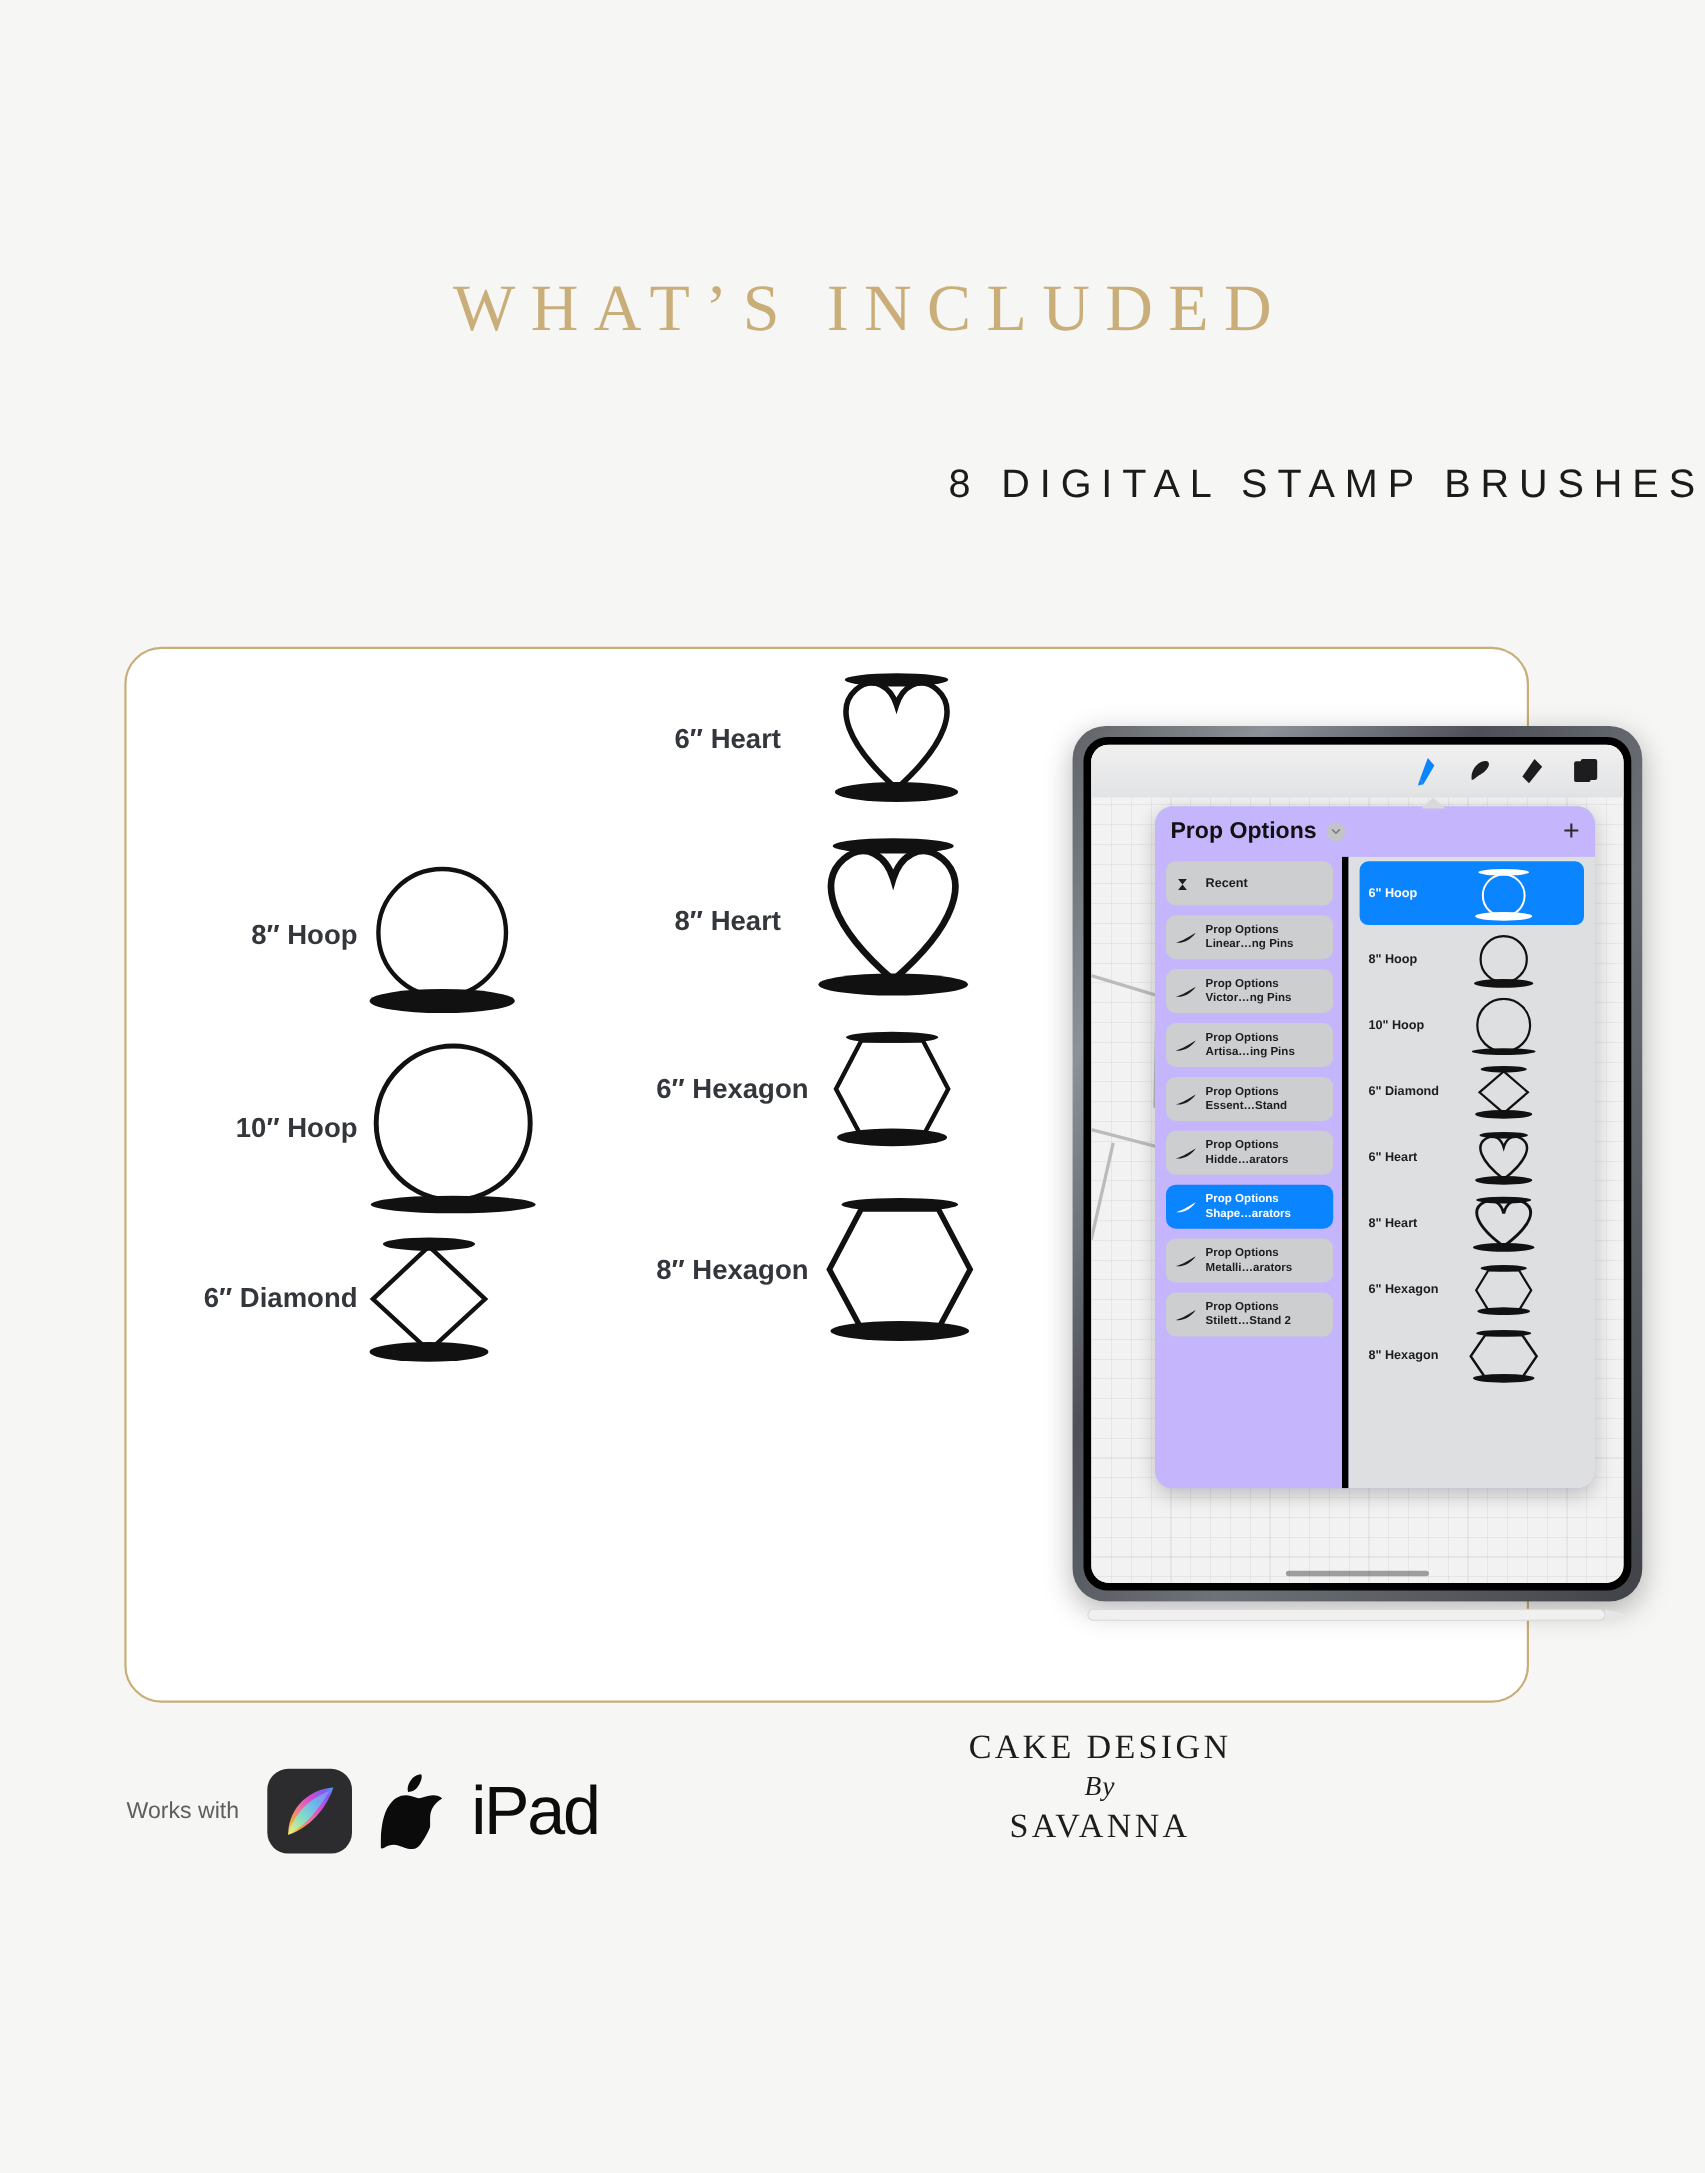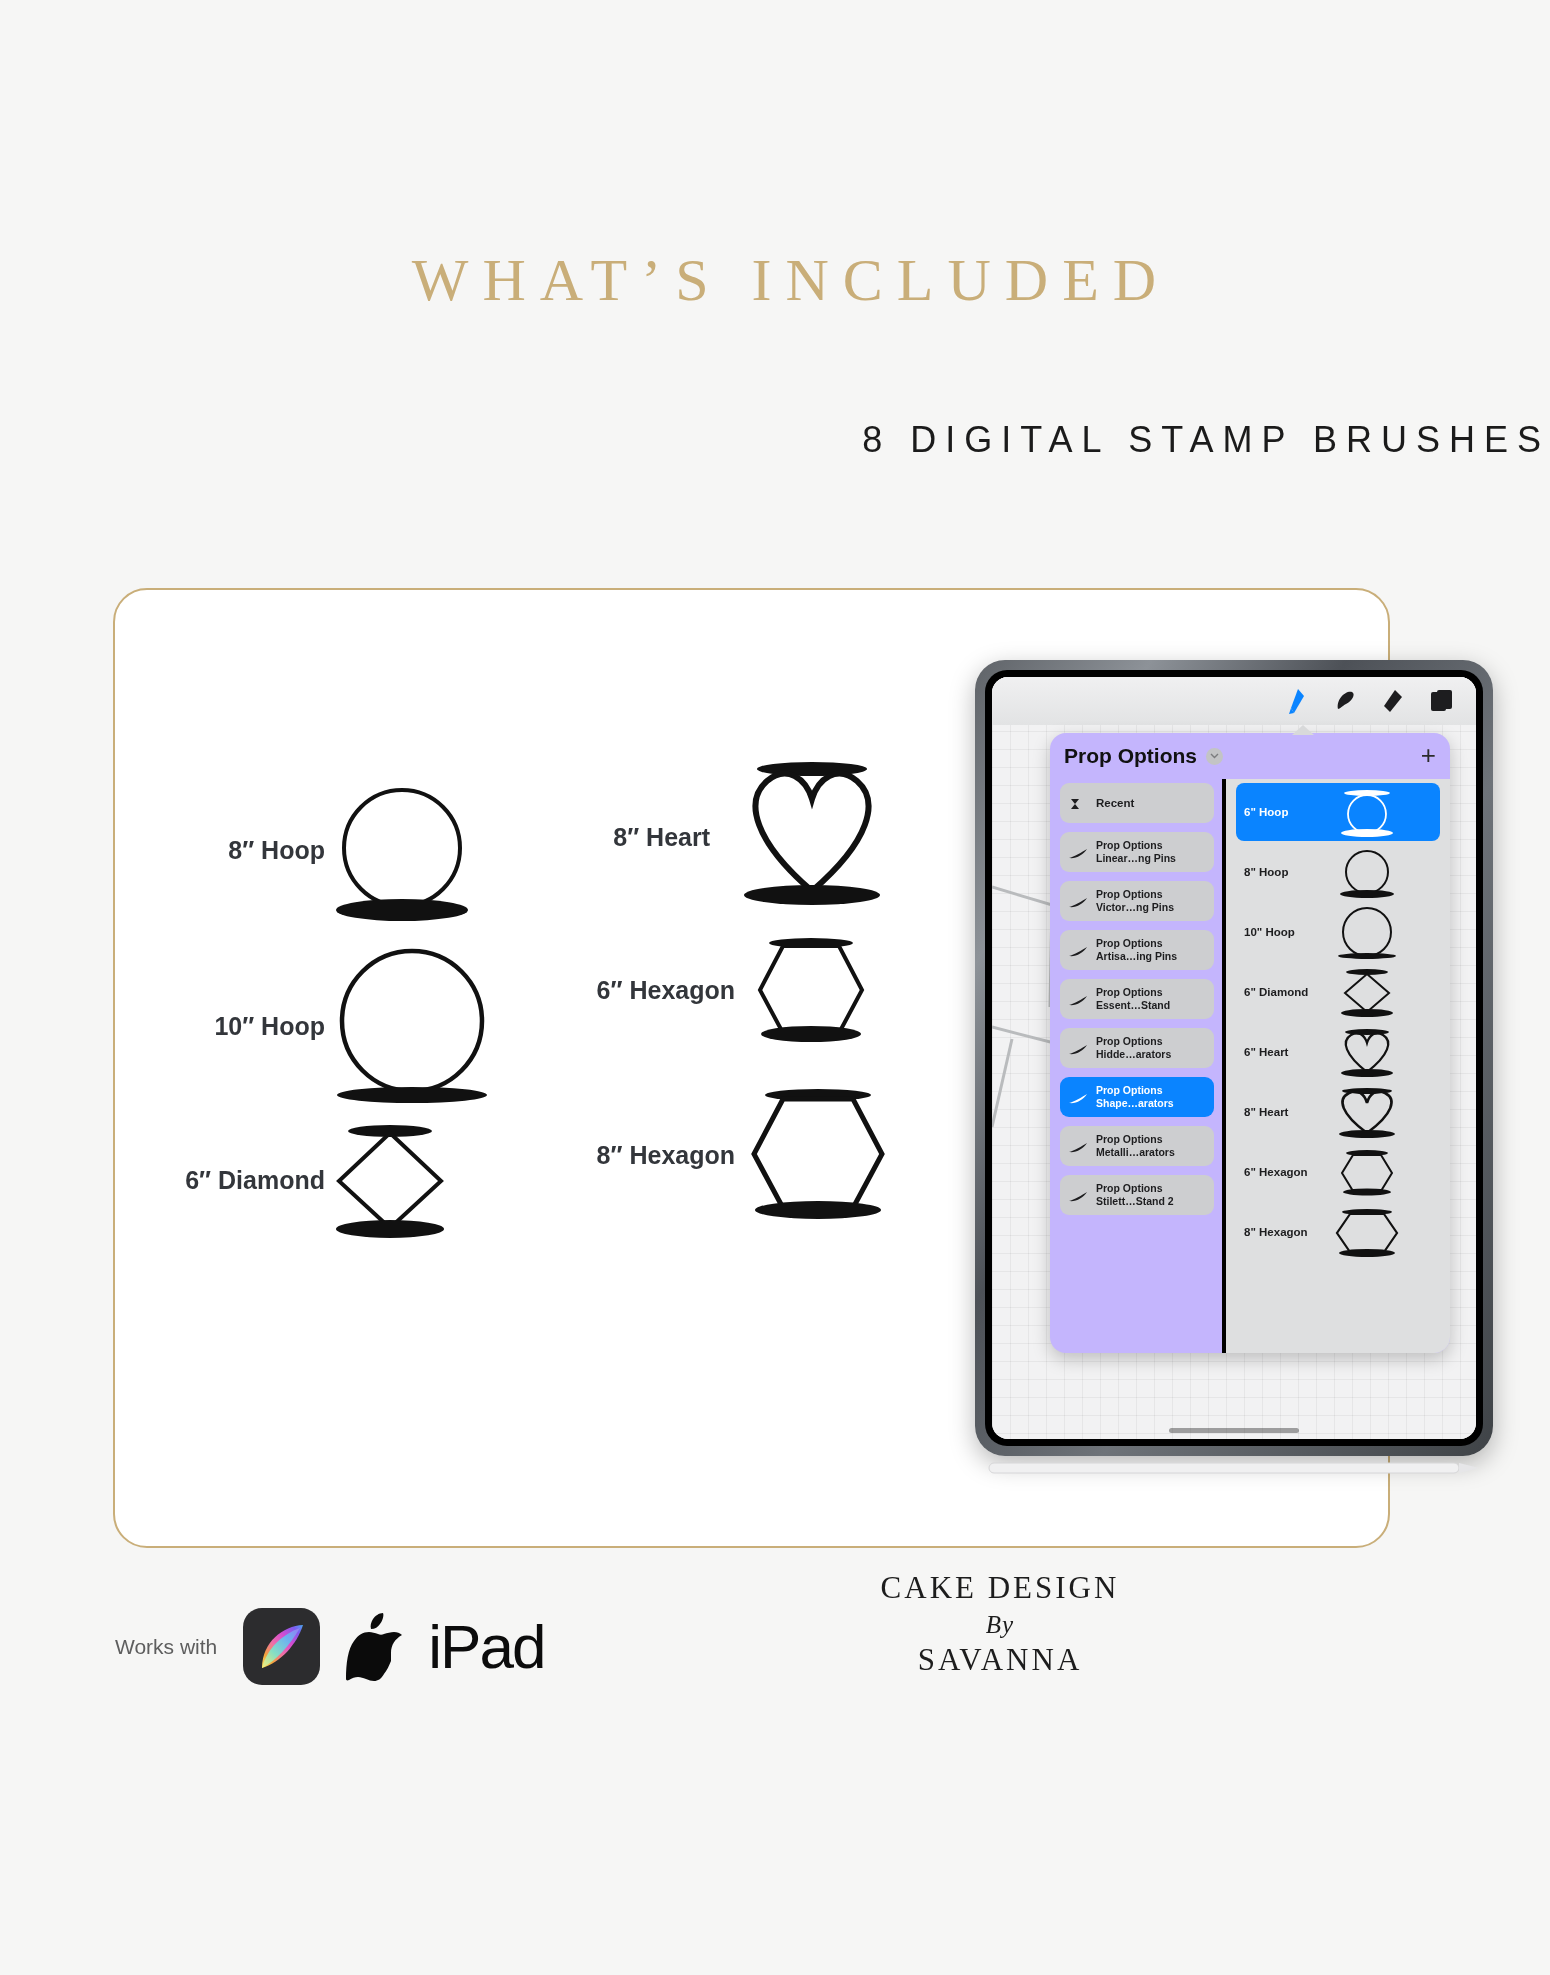--- a/index.html
+++ b/index.html
@@ -107,21 +107,21 @@
     width: 17px; height: 17px; margin-left: 9px; border-radius: 50%;
     background: #c3c4c5; display: inline-flex; align-items: center; justify-content: center;
   }
   .pop-plus {
     position: absolute; right: 14px; top: 12px;
     font-size: 26px; line-height: 20px; color: #2b2b2b; font-weight: 300;
   }
   .pop-cols { position: absolute; left: 0; top: 46px; right: 0; bottom: 0; display: flex; }
   .col-sets {
     width: 176px; padding: 4px 8px 0 10px; overflow: hidden;
-    border-right: 4px solid #000000;
+    border-right: 6px solid #000000;
   }
   .col-brushes { flex: 1; background: #dedfe0; padding: 4px 0 0 0; overflow: hidden; }
 
   .set-item {
     display: flex; align-items: center; gap: 8px;
     height: 40px; margin-bottom: 9px;
     background: #cdced0; border-radius: 9px; padding: 0 8px;
   }
   .set-item.selected { background: #0a84ff; }
   .set-item.selected .set-label { color: #fff; }
@@ -206,20 +206,30 @@
         <div class="shape-label" style="width:190px;">6″ Diamond</div>
         <div class="shape-art">
           <svg width="130" height="130" viewBox="0 0 130 130">
             <ellipse cx="65" cy="16" rx="42" ry="6" fill="#111"></ellipse>
             <polygon points="65,18 116,66 65,113 14,66" fill="none" stroke="#111" stroke-width="4"></polygon>
             <ellipse cx="65" cy="114" rx="54" ry="9" fill="#111"></ellipse>
           </svg>
         </div>
       </div>
 
+      <div class="shape-row" style="left:435px; top:15px; width:420px;">
+        <div class="shape-label" style="width:160px;">6″ Heart</div>
+        <div class="shape-art" style="margin-left:38px;">
+          <svg width="135" height="135" viewBox="0 0 135 135">
+            <ellipse cx="67" cy="13" rx="47" ry="6" fill="#111"></ellipse>
+            <path d="M67 112 C 20 70, 12 38, 30 22 C 46 8, 62 20, 67 36 C 72 20, 88 8, 104 22 C 122 38, 114 70, 67 112 Z" fill="none" stroke="#111" stroke-width="5"></path>
+            <ellipse cx="67" cy="115" rx="56" ry="9" fill="#111"></ellipse>
+          </svg>
+        </div>
+      </div>
 
       <div class="shape-row" style="left:435px; top:165px; width:420px;">
         <div class="shape-label" style="width:160px;">8″ Heart</div>
         <div class="shape-art" style="margin-left:20px;">
           <svg width="165" height="165" viewBox="0 0 165 165">
             <ellipse cx="82" cy="14" rx="55" ry="7" fill="#111"></ellipse>
             <path d="M82 136 C 24 86, 14 46, 37 26 C 57 9, 76 24, 82 44 C 88 24, 107 9, 127 26 C 150 46, 140 86, 82 136 Z" fill="none" stroke="#111" stroke-width="6"></path>
             <ellipse cx="82" cy="140" rx="68" ry="10" fill="#111"></ellipse>
           </svg>
         </div>

